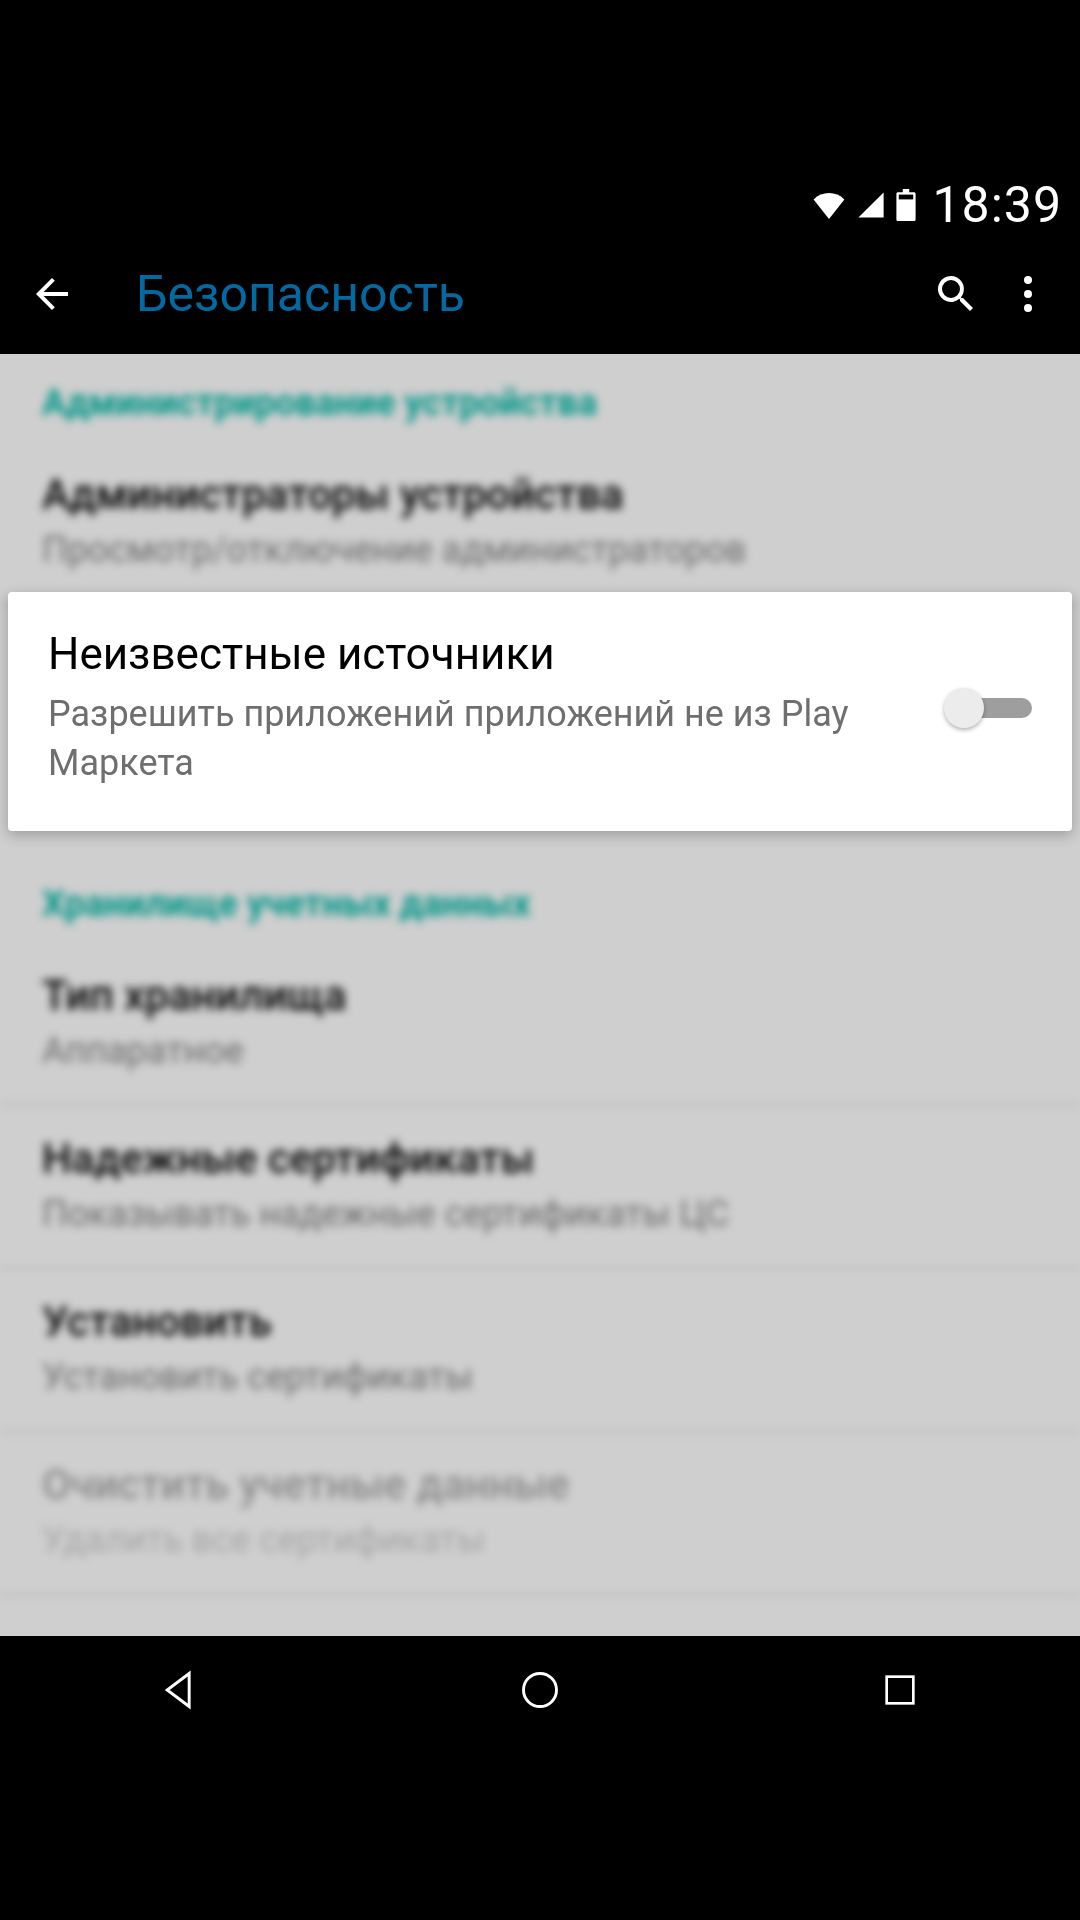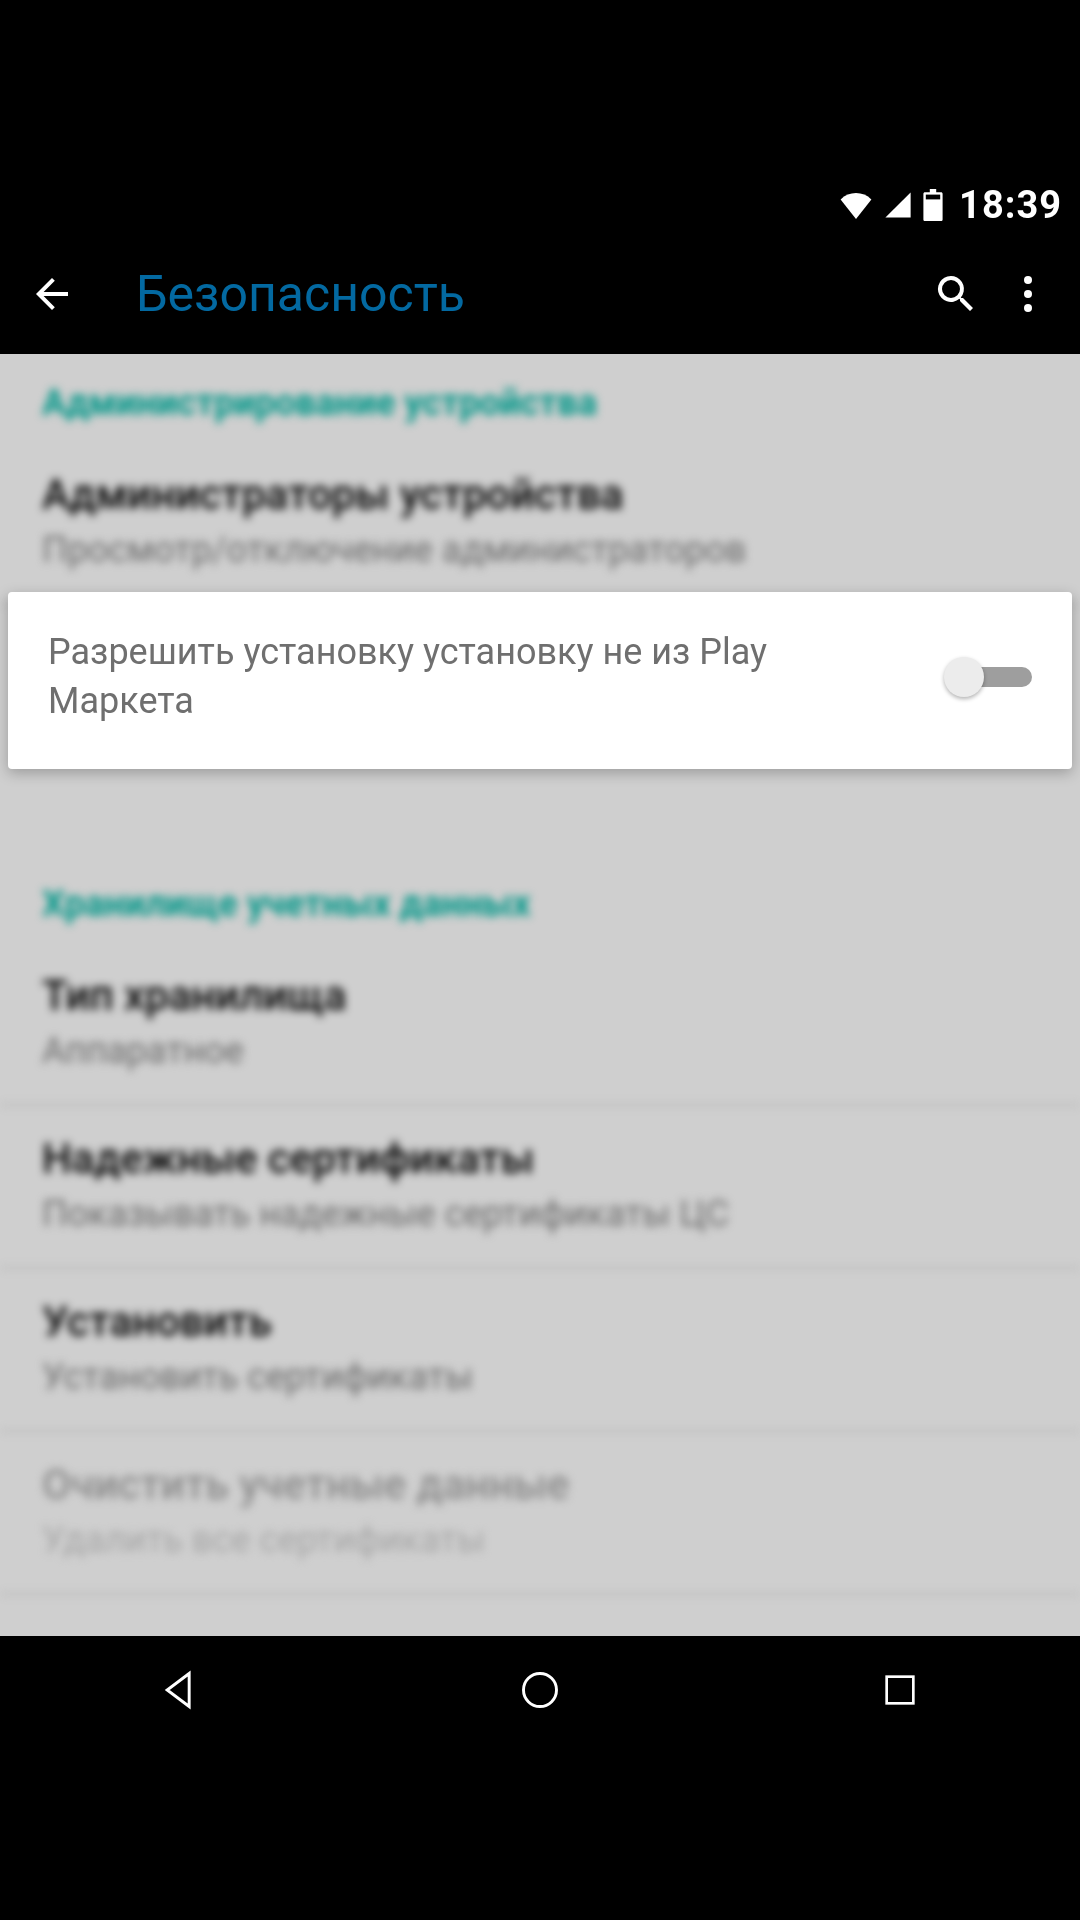--- a/index.html
+++ b/index.html
@@ -4,21 +4,21 @@
 <style>
   * { margin: 0; padding: 0; box-sizing: border-box; }
   html, body { width: 1080px; height: 1920px; background: #000; font-family: Roboto, Arial, sans-serif; overflow: hidden; }
   .frame { width: 1080px; height: 1920px; display: flex; flex-direction: column; background: #000; position: relative; }
   .letterbox-top { height: 176px; background: #000; }
   .letterbox-bottom { height: 176px; background: #000; }
   .phone { flex: 1; display: flex; flex-direction: column; background: #000; }
 
   
   .statusbar { height: 58px; background: #000; display: flex; align-items: center; justify-content: flex-end; padding-right: 18px; gap: 10px; color: #fff; }
-  .statusbar .time { font-size: 38px; font-weight: 700; letter-spacing: 1px; margin-left: 6px; }
+  .statusbar .time { font-size: 50px; font-weight: 400; letter-spacing: 1px; margin-left: 6px; }
   .status-icon { display: inline-flex; }
 
   
   .appbar { height: 120px; background: #000; display: flex; align-items: center; padding: 0 16px; }
   .appbar .back { width: 72px; height: 72px; display: flex; align-items: center; justify-content: center; color: #fff; }
   .appbar .title { flex: 1; color: #0369a1; font-size: 50px; font-weight: 400; padding-left: 48px; }
   .appbar .action { width: 72px; height: 72px; display: flex; align-items: center; justify-content: center; color: #fff; }
 
   
   .content { flex: 1; background: #cfcfcf; position: relative; overflow: hidden; }
@@ -115,21 +115,22 @@
           <div class="s">Установить сертификаты</div>
         </div>
         <div class="item disabled">
           <div class="t">Очистить учетные данные</div>
           <div class="s">Удалить все сертификаты</div>
         </div>
       </div>
 
       <div class="highlight">
         <div class="txt">
-          <div class="s">Разрешить установку установку не из Play Маркета</div>
+          <div class="t">Неизвестные источники</div>
+          <div class="s">Разрешить приложений приложений не из Play Маркета</div>
         </div>
         <div class="switch">
           <div class="track"></div>
           <div class="thumb"></div>
         </div>
       </div>
     </div>
 
     <div class="navbar">
       <div class="navbtn">

